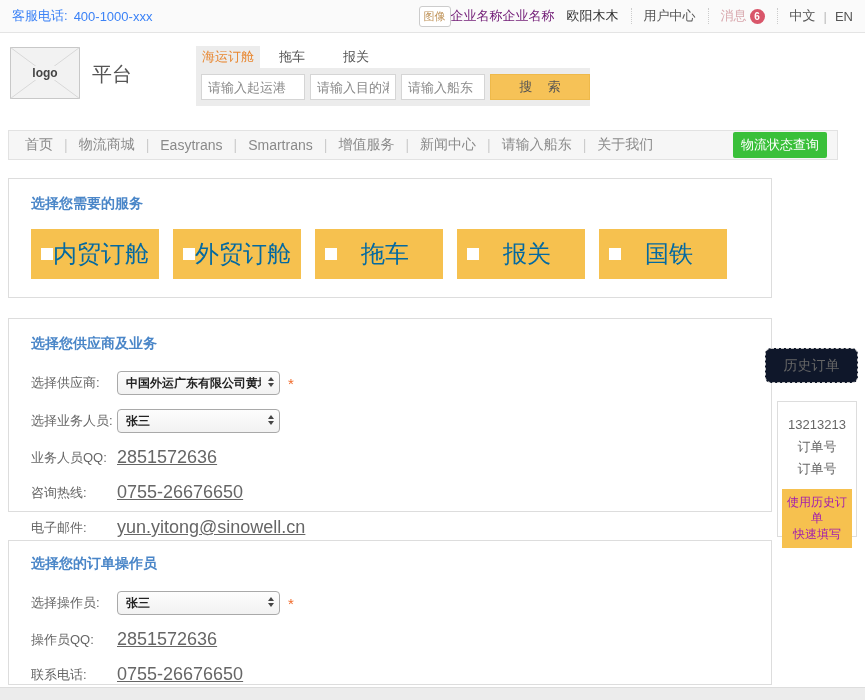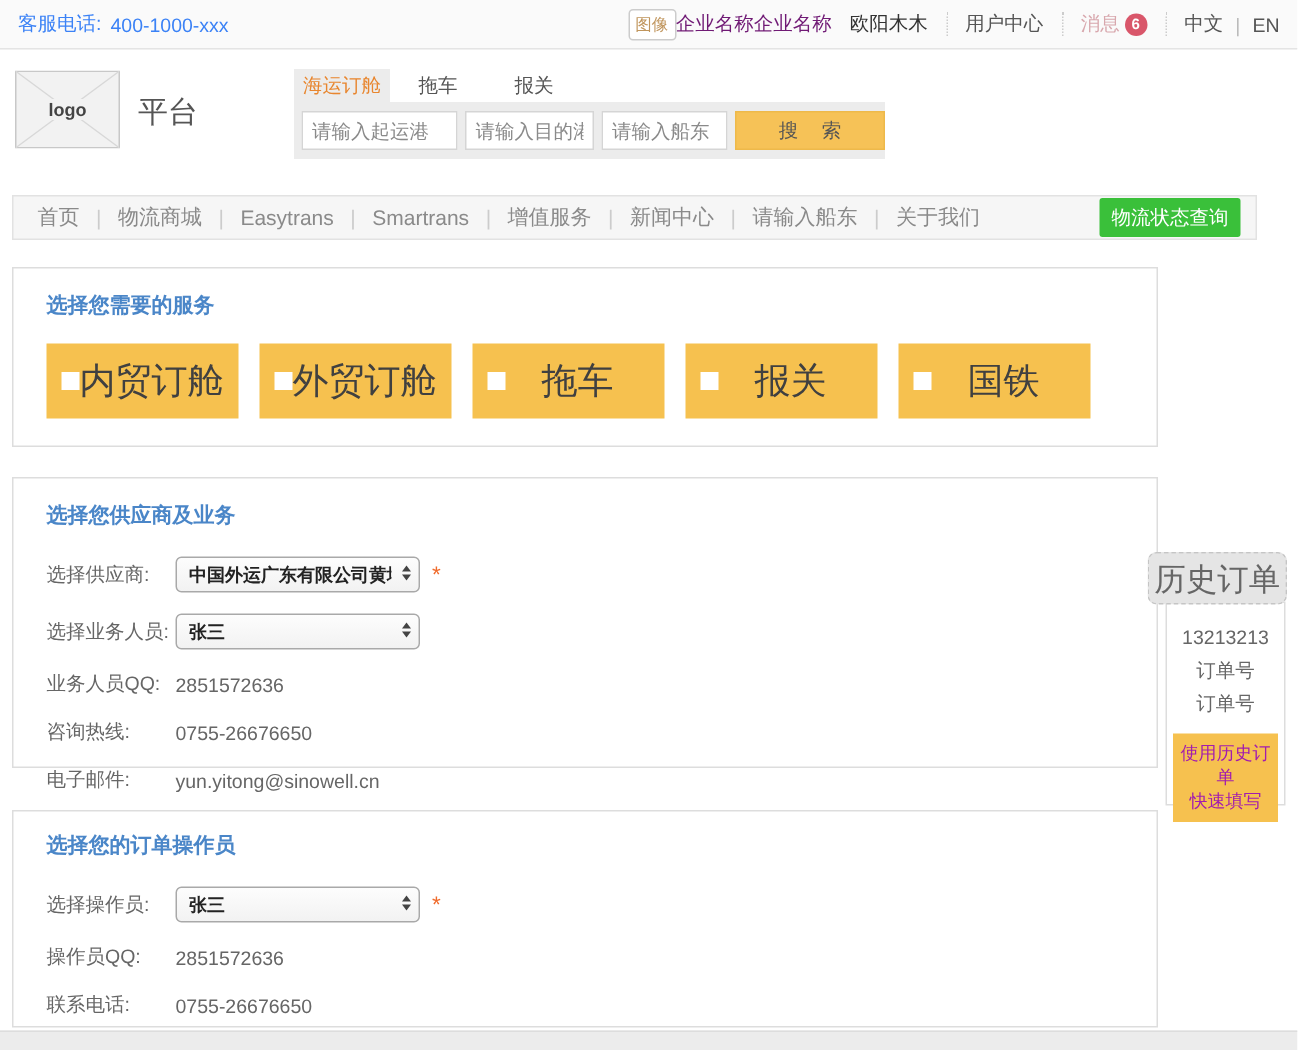--- a/index.html
+++ b/index.html
@@ -79,47 +79,47 @@
   .sec-services { top:178px; height:120px; }
   .sec-supplier { top:318px; height:194px; }
   .sec-operator { top:540px; height:145px; padding-top:14px; }
   .section-title { color:#4a86c8; font-weight:bold; font-size:14px; }
   .service-row { display:flex; gap:14px; margin-top:16px; }
   .service-btn {
     width:128px; height:50px; background:#f6c14f; display:flex;
     align-items:center; padding:0 10px; cursor:pointer;
   }
   .service-cb { width:12px; height:12px; background:#fff; flex:none; }
-  .service-label { flex:1; text-align:center; font-size:24px; color:#404040; }
+  .service-label { flex:1; text-align:center; font-size:24px; color:#0369a1; }
   .form-row { display:flex; align-items:center; margin-top:14px; }
   .form-row.first { margin-top:18px; }
   .f-label { width:86px; color:#666; font-size:13px; flex:none; }
-  .f-value { color:#666; font-size:13px; }
+  .f-value { color:#666; font-size:18px;text-decoration:underline; }
   .select {
     width:163px; height:24px; border:1px solid #a9a9a9; border-radius:4px;
     background:linear-gradient(#fdfdfd,#f2f2f2); position:relative;
     display:flex; align-items:center; padding:0 18px 0 8px; cursor:pointer;
   }
   .select .sel-text {
     font-weight:bold; font-size:12px; color:#222; white-space:nowrap;
     overflow:hidden; width:100%;
   }
   .updown {
     position:absolute; right:5px; top:5px; display:flex;
     flex-direction:column; align-items:center;
   }
   .tri-up { width:0; height:0; border-left:3.5px solid transparent; border-right:3.5px solid transparent; border-bottom:4.5px solid #444; margin-bottom:2px; }
   .tri-down { width:0; height:0; border-left:3.5px solid transparent; border-right:3.5px solid transparent; border-top:4.5px solid #444; }
   .req { color:#f06a2a; font-size:15px; margin-left:8px; }
   
   .history-title {
-    position:absolute; left:765px; top:368px; width:93px; height:35px;
-    border:1px dashed #c5c5c5; border-radius:6px; background:#e5e5e5;
+    position:absolute; left:765px; top:348px; width:93px; height:35px;
+    border:1px dashed #c5c5c5; border-radius:6px; background:#0f172a;
     display:flex; align-items:center; justify-content:center;
-    font-size:21px; color:#666; z-index:2;
+    font-size:14px; color:#666; z-index:2;
   }
   .history-box {
     position:absolute; left:777px; top:401px; width:80px; height:136px;
     border:1px solid #ddd; background:#fff; z-index:1;
     padding-top:12px; text-align:center;
   }
   .order-item { font-size:13px; color:#666; line-height:22px; cursor:pointer; }
   .history-btn {
     margin:9px auto 0; width:70px; background:#f6c14f; border:none;
     color:#a21caf; font-size:12px; line-height:1.35; padding:5px 0;

